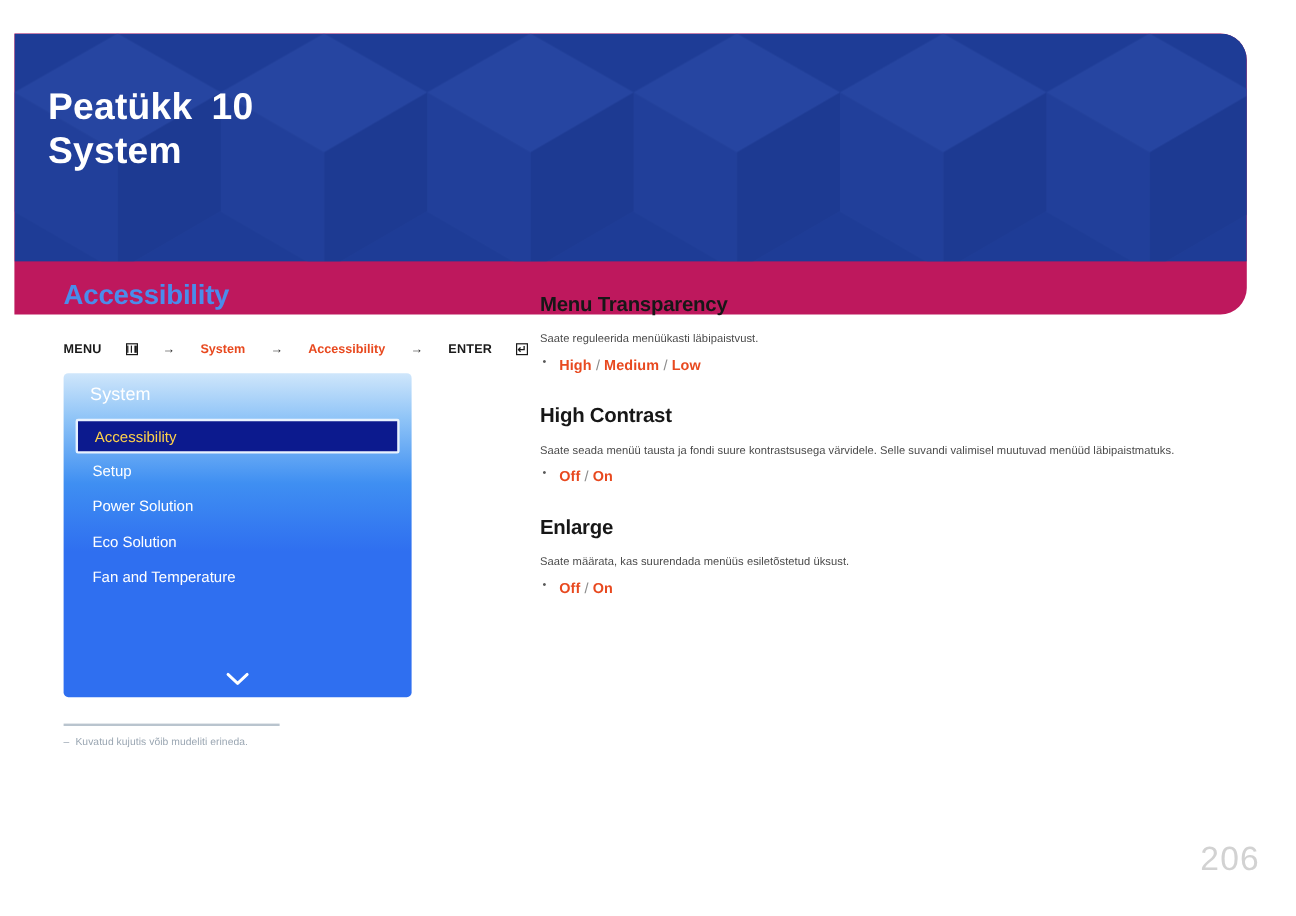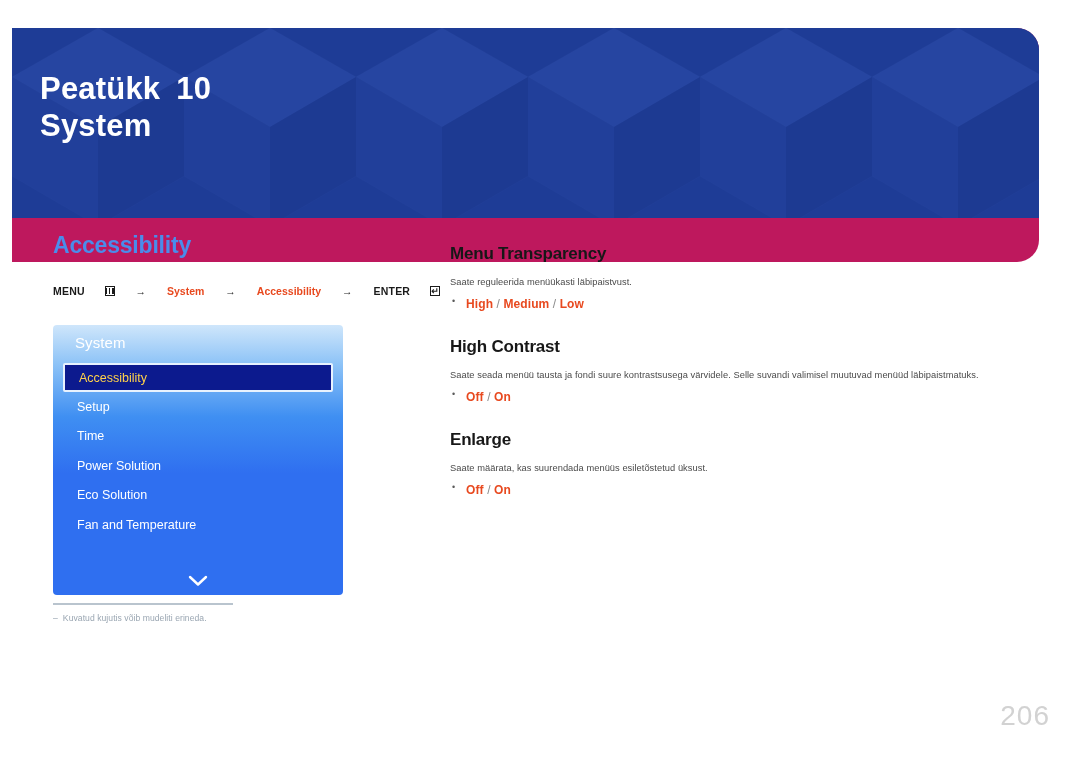--- a/index.html
+++ b/index.html
@@ -70,21 +70,21 @@
     margin: 0 0 26px 0;
   }
   .breadcrumb {
     font-size: 10.5px;
     font-weight: bold;
     color: #1a1a1a;
     white-space: nowrap;
     display: flex;
     align-items: center;
     gap: 16px;
-    margin-bottom: 28px;
+    margin-bottom: 14px;
   }
   .bc-text { letter-spacing: 0.2px; }
   .bc-orange { color: #e8491f; }
   .bc-arrow {
     margin: 0 5px;
     font-size: 10.5px;
     color: #1a1a1a;
     font-weight: normal;
   }
   .icon-menu {
@@ -309,23 +309,20 @@
   <div class="osd">
     <div class="osd-title">System</div>
     <div class="osd-list">
       <div class="osd-item selected">
         <span>Accessibility</span>
       </div>
       <div class="osd-item">
         <span>Setup</span>
       </div>
       <div class="osd-item">
-        <span>Time</span>
-      </div>
-      <div class="osd-item">
         <span>Power Solution</span>
       </div>
       <div class="osd-item">
         <span>Eco Solution</span>
       </div>
       <div class="osd-item">
         <span>Fan and Temperature</span>
       </div>
     </div>
     <div class="osd-chevron">

